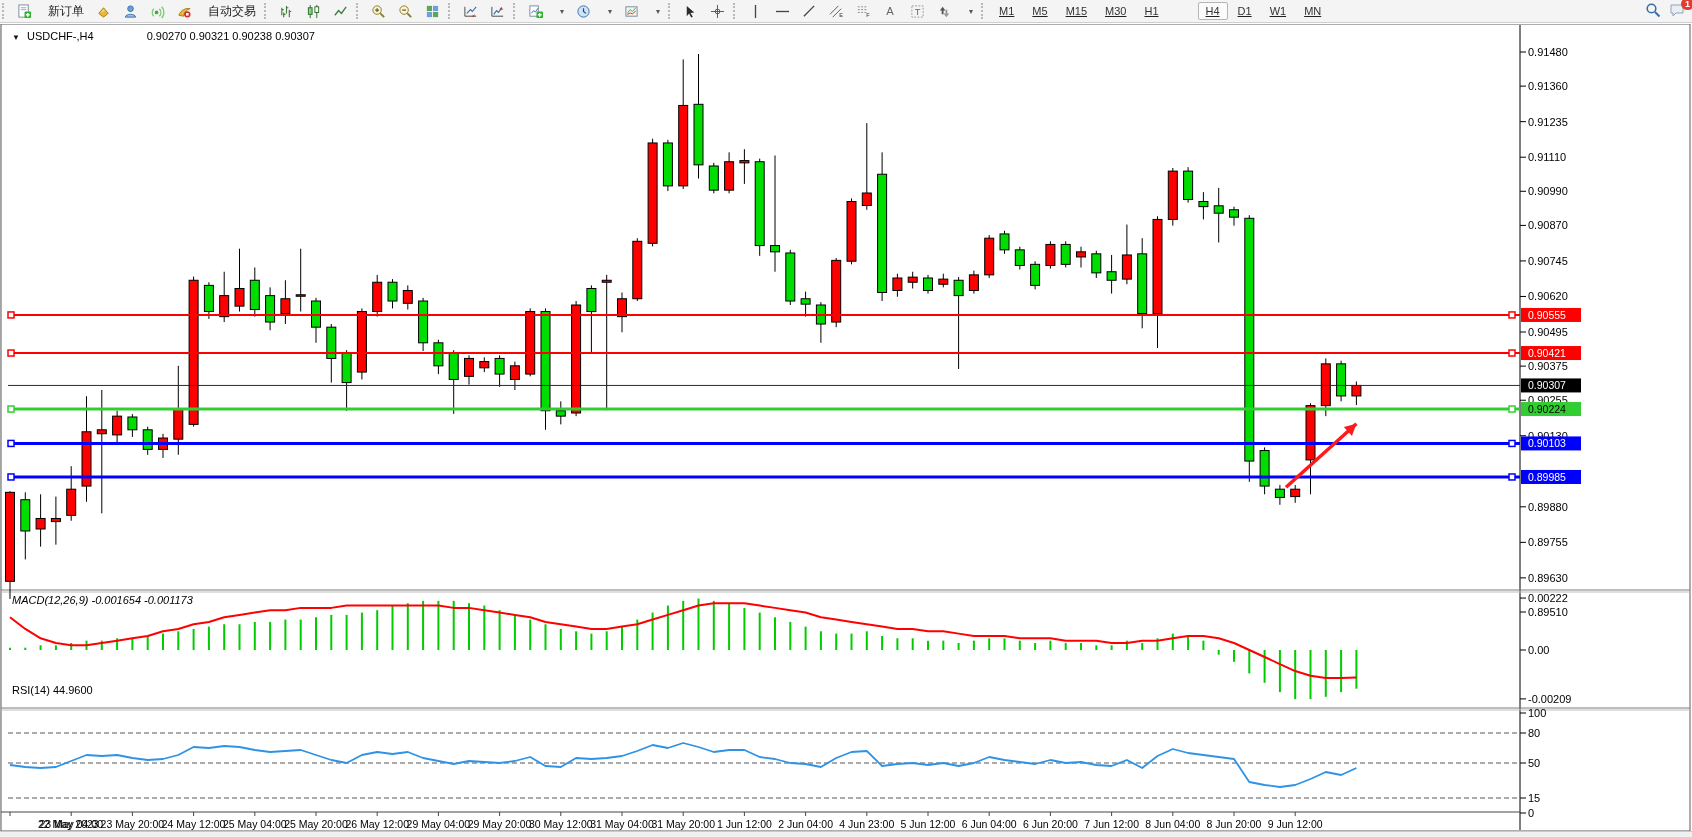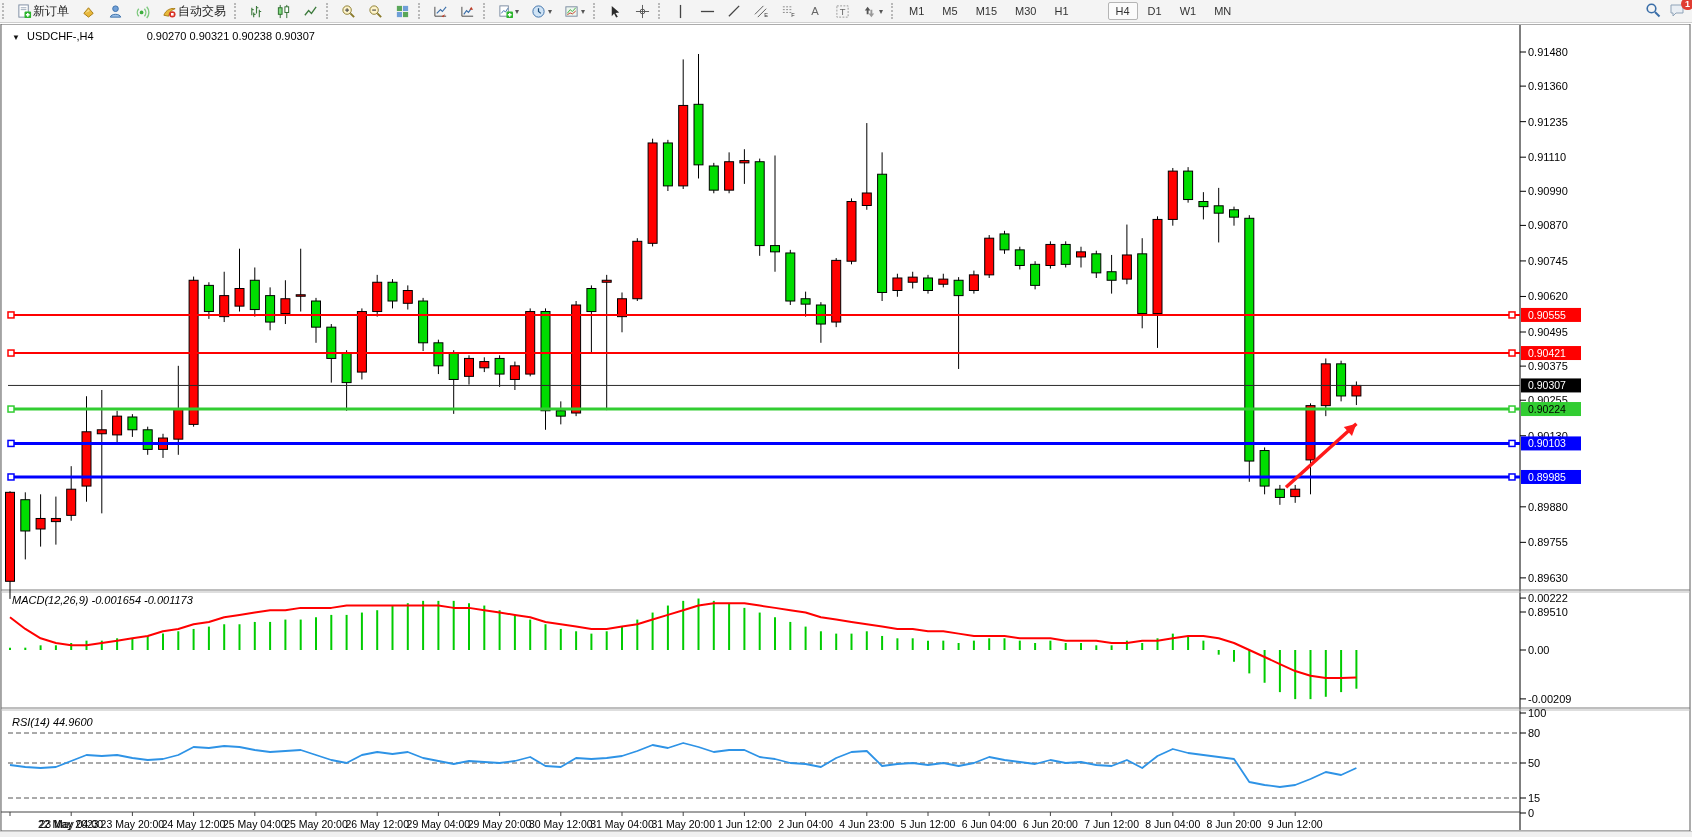--- a/index.html
+++ b/index.html
@@ -1,21 +1,21 @@
 <!DOCTYPE html>
 <html><head>
 <meta charset="utf-8">
 <style>
   html,body{margin:0;padding:0;background:#fff;font-family:"Liberation Sans",sans-serif;}
   #app{position:relative;width:1692px;height:837px;background:#fff;overflow:hidden;}
   
   .toolbar{position:absolute;left:0;top:0;width:1692px;height:22px;background:#f4f4f4;
     border-bottom:1px solid #cfcfcf;display:flex;align-items:center;font-size:12px;color:#222;}
   .grip{width:5px;height:16px;margin:0 2px;border-left:2px dotted #b9b9b9;}
-  .tbtn{display:flex;align-items:center;gap:1px;padding:1px 4px;margin:0 1px;border:1px solid transparent;
+  .tbtn{display:flex;align-items:center;gap:16px;padding:1px 4px;margin:0 1px;border:1px solid transparent;
     border-radius:2px;cursor:pointer;white-space:nowrap;}
   .tbtn svg{display:block;}
   .caret{font-size:8px;color:#555;margin-left:1px;}
   .tf{padding:2px 7px;margin:0 1px;font-size:11px;color:#333;cursor:pointer;border:1px solid transparent;}
   .tf.active{background:#fbfbfb;border:1px solid #b5b5b5;border-radius:2px;margin-left:30px;}
   .tb-right{margin-left:auto;display:flex;align-items:center;padding-right:6px;gap:8px;}
   .chat-wrap{position:relative;}
   .badge{position:absolute;top:-4px;right:-8px;background:#e03c31;color:#fff;border-radius:8px;
     font-size:9px;padding:0 4px;height:12px;line-height:12px;font-weight:bold;}
   
@@ -275,21 +275,21 @@
           <svg width="15" height="15" viewBox="0 0 16 16">
             <path d="M4 2l3 4H5v4H3V6H1z" fill="#555" transform="translate(2 1)"></path>
             <path d="M10 14l-3-4h2V6h2v4h2z" fill="#999"></path>
           </svg>
         </span>
         <span class="caret">▾</span>
       </span>
 
     <span class="grip"></span>
 
-    <span id="tf-bar" style="display:flex;align-items:center;">
+    <span id="tf-bar" style="display:flex;align-items:center;text-decoration:underline;">
         <span class="tf">M1</span>
         <span class="tf">M5</span>
         <span class="tf">M15</span>
         <span class="tf">M30</span>
         <span class="tf">H1</span>
         <span class="tf active">H4</span>
         <span class="tf">D1</span>
         <span class="tf">W1</span>
         <span class="tf">MN</span>
       </span>
@@ -311,21 +311,21 @@
   <div class="left-strip"></div>
   <div class="chart-window"></div>
 
   <div class="chart-title">
     <span class="tri">▼</span>
     <span>USDCHF-,H4</span>
     <span style="margin-left:6px;padding-left:44px;">0.90270 0.90321 0.90238 0.90307</span>
   </div>
 
   <div class="panel-label" style="left:12px;top:594px;font-style:italic;">MACD(12,26,9) -0.001654 -0.001173</div>
-  <div class="panel-label" style="left:12px;top:716px;font-style:italic;">RSI(14) 44.9600</div>
+  <div class="panel-label" style="left:12px;top:684px;">RSI(14) 44.9600</div>
 
   <svg id="chart-svg" width="1692" height="813">
       <rect x="1" y="0" width="1689" height="807" fill="#fff" stroke="#5a5a5a"></rect>
       <line x1="1520" y1="1" x2="1520" y2="806" stroke="#000"></line>
       <line x1="1" y1="566" x2="1690" y2="566" stroke="#7c7c7c" stroke-width="1"></line>
       <line x1="1" y1="568" x2="1690" y2="568" stroke="#bdbdbd" stroke-width="1"></line>
       <line x1="1" y1="684" x2="1690" y2="684" stroke="#7c7c7c"></line>
       <line x1="1" y1="686" x2="1690" y2="686" stroke="#bdbdbd"></line>
       <line x1="1" y1="788" x2="1520" y2="788" stroke="#444"></line>
       <line x1="1520" y1="28" x2="1526" y2="28" stroke="#000"></line>

